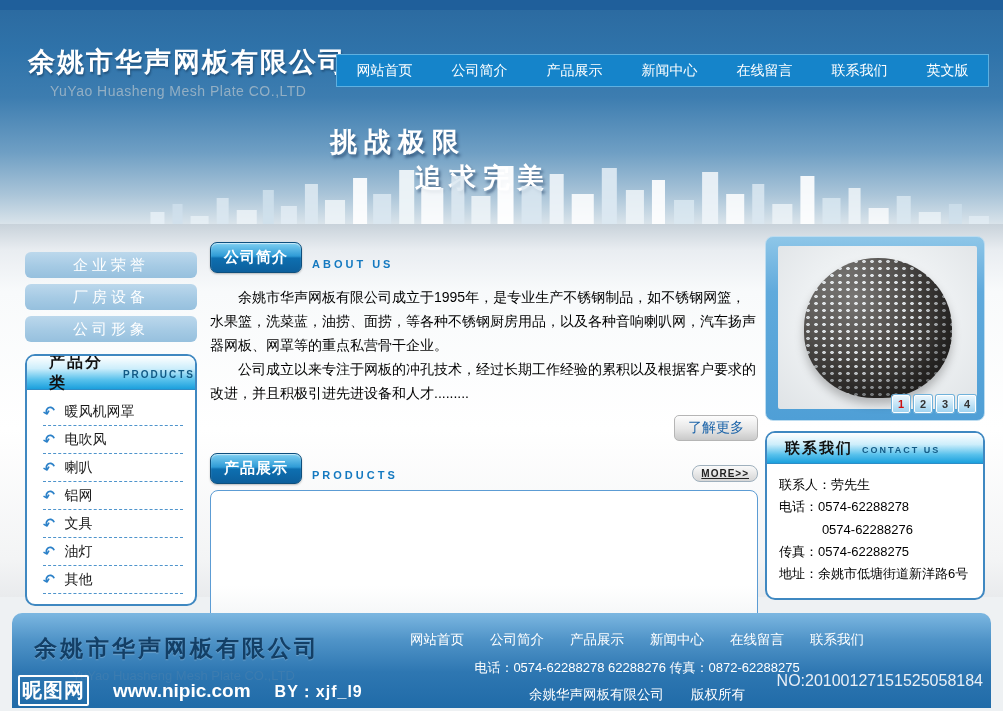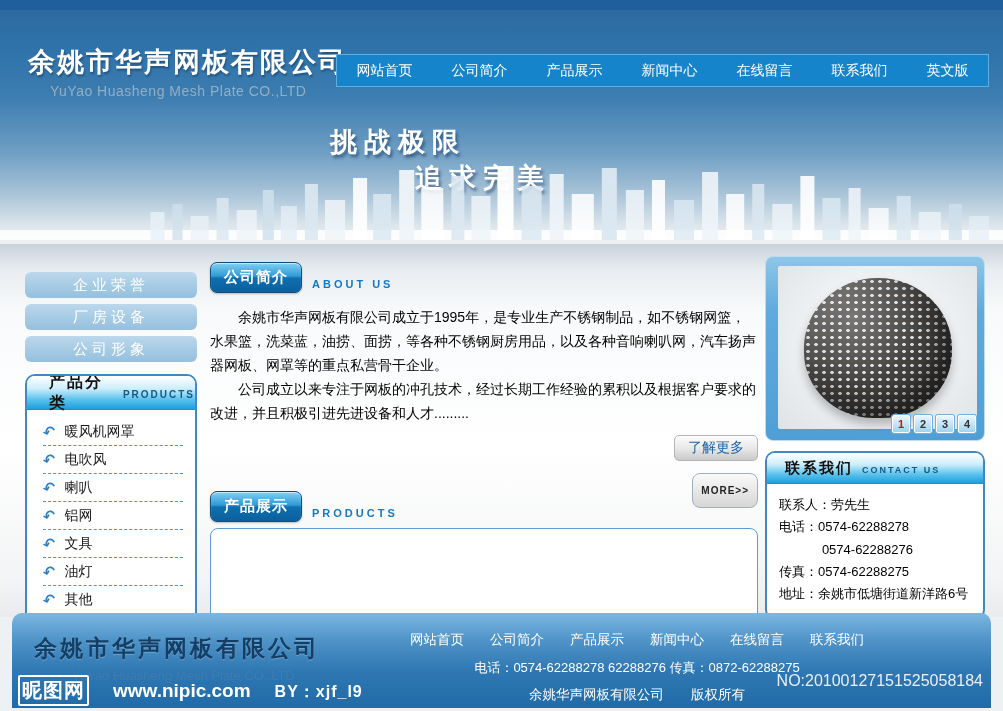--- a/index.html
+++ b/index.html
@@ -18,21 +18,21 @@
           border:1px solid #5fb0e0;display:flex;align-items:center;justify-content:space-around;box-sizing:border-box;}
   .nav-item{color:#ffffff;font-size:14px;cursor:pointer;white-space:nowrap;}
 
   .slogan1{position:absolute;left:330px;top:114px;color:#fff;font-size:27px;font-weight:bold;
            letter-spacing:7px;text-shadow:2px 3px 3px rgba(15,45,85,.55);}
   .slogan2{position:absolute;left:415px;top:150px;color:#fff;font-size:27px;font-weight:bold;
            letter-spacing:7px;text-shadow:2px 3px 3px rgba(15,45,85,.55);}
   .skyline{position:absolute;left:0;bottom:0;width:1003px;height:80px;}
 
   
-  .content{position:absolute;left:0;top:244px;width:1003px;height:373px;
+  .content{position:absolute;left:0;top:224px;width:1003px;height:373px;
            background:linear-gradient(180deg,#c8d2da 0%,#e9edf1 7%,#f8fafb 18%,#ffffff 55%,#f3f4f5 90%,#e9ebed 100%);}
 
   
   .sidebar{position:absolute;left:25px;top:28px;width:172px;}
   .side-btn{height:26px;line-height:26px;margin-bottom:6px;text-align:center;color:#fff;
             font-size:15px;letter-spacing:4px;border-radius:6px;cursor:pointer;
             background:linear-gradient(180deg,#bcd8ec 0%,#a5cae4 55%,#96c0de 100%);}
   .products-panel{margin-top:12px;border:2px solid #3f88c1;border-radius:10px;background:#fff;overflow:hidden;}
   .panel-head{height:33px;display:flex;align-items:center;padding-left:22px;
               background:linear-gradient(180deg,#ffffff 0%,#cdeefb 38%,#58c1ec 72%,#1ba0dd 100%);
@@ -53,23 +53,23 @@
            background:linear-gradient(180deg,#7fd0f2 0%,#2f9bd6 45%,#0e6fb0 52%,#0c5f9c 100%);
            box-shadow:inset 0 1px 1px rgba(255,255,255,.6),0 1px 2px rgba(0,0,0,.25);}
   .sec-sub{color:#1479c0;font-weight:bold;font-size:11px;letter-spacing:3px;margin:0 8px 3px 10px;}
   .about-text{margin-top:12px;font-size:14px;line-height:1.72;color:#000;}
   .about-text p{margin:0;text-indent:2em;}
   .more-row{text-align:right;margin-top:10px;}
   .more-btn{display:inline-block;padding:3px 13px;border-radius:5px;border:1px solid #b5b5b5;
             background:linear-gradient(180deg,#fdfdfd 0%,#e6e6e6 55%,#c9c9c9 100%);
             color:#1b63a8;font-size:14px;cursor:pointer;}
   .prod-head{margin-top:12px;display:flex;align-items:flex-end;}
-  .more-small{margin-left:auto;margin-bottom:14px;padding:11px 8px;border-radius:8px;border:1px solid #9fb0bd;
+  .more-small{margin-left:auto;margin-bottom:2px;padding:2px 8px;border-radius:8px;border:1px solid #9fb0bd;
               background:linear-gradient(180deg,#fafafa 0%,#d6d6d6 100%);font-size:10px;font-weight:bold;
-              color:#222;letter-spacing:1px;cursor:pointer;}
+              color:#222;letter-spacing:1px;cursor:pointer;text-decoration:underline;}
   .prod-box{margin-top:6px;height:146px;border:1px solid #5c9cd4;border-radius:8px;
             background:linear-gradient(180deg,#ffffff 65%,#eef1f3 100%);}
 
   
   .rightcol{position:absolute;left:765px;top:12px;width:220px;}
   .gallery{position:relative;height:185px;border:1px solid #bcdcf0;border-radius:8px;box-sizing:border-box;
            background:linear-gradient(180deg,#8ec6e8 0%,#60aadc 30%,#4f9fd6 100%);}
   .photo{position:absolute;left:12px;top:9px;right:7px;bottom:11px;border-radius:2px;
          background:radial-gradient(ellipse at 50% 45%,#ffffff 0%,#edf0f2 55%,#dfe3e6 100%);
          display:flex;align-items:center;justify-content:center;}

